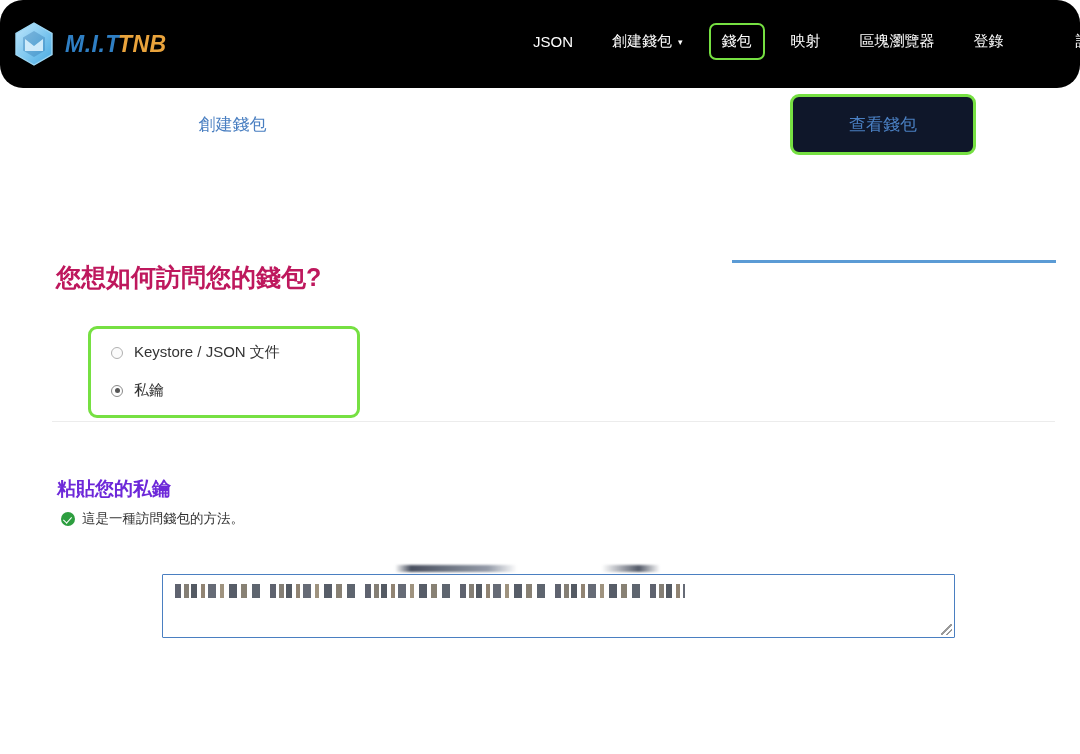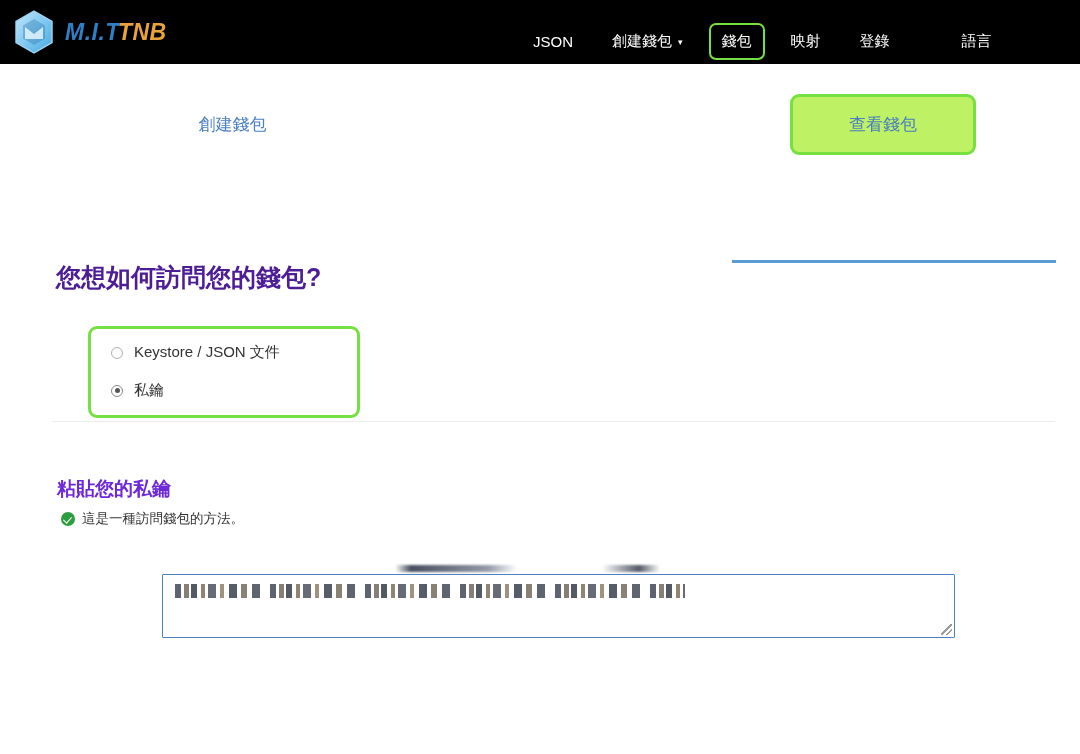--- a/index.html
+++ b/index.html
@@ -8,23 +8,23 @@
     margin: 0; padding: 0;
     width: 1080px; height: 754px;
     background: #ffffff;
     font-family: "Liberation Sans", "DejaVu Sans", sans-serif;
     overflow: hidden;
   }
 
   
   .header {
     position: absolute; left: 0; top: 0;
-    width: 1080px; height: 64px;
+    width: 1080px; height: 88px;
     background: #000000;
-    display: flex; align-items: center;
+    display: flex; align-items: center; border-radius: 23px;
   }
   .brand {
     display: flex; align-items: center;
     margin-left: 13px;
   }
   .brand-mark {
     width: 42px; height: 46px;
     position: relative;
     display: block;
   }
@@ -80,37 +80,37 @@
     color: #4a7fc1;
     text-align: center;
     padding: 16px 0;
     cursor: pointer;
     border: 3px solid transparent;
     border-radius: 9px;
   }
   .tab-1 { left: 110px; width: 245px; }
   .tab-2 { left: 440px; width: 245px; }
   .tab-3 { left: 790px; width: 186px; }
-  .tab.active-box { border-color: #76e042; background: #bef264; }
+  .tab.active-box { border-color: #76e042; background: #0f172a; }
   .tab-underline {
     position: absolute;
     left: 732px; top: 178px;
     width: 324px; height: 3px;
     background: #5b9bd5;
   }
 
   
   .main { position: absolute; left: 0; top: 182px; width: 1080px; }
 
   .page-title {
     position: absolute;
     left: 56px; top: 62px;
     font-size: 25px;
     font-weight: bold;
-    color: #4c1d95;
+    color: #be185d;
     white-space: nowrap;
   }
 
   .radio-group {
     position: absolute;
     left: 44px; top: 144px;
     width: 272px; height: 92px;
     border: 3px solid #76e042;
     border-radius: 9px;
     padding: 14px 0 0 20px;
@@ -281,20 +281,23 @@
       <span>創建錢包</span>
       <span class="caret">▾</span>
     </div>
     <div class="nav-item spaced highlight">
       <span>錢包</span>
     </div>
     <div class="nav-item spaced">
       <span>映射</span>
     </div>
     <div class="nav-item spaced">
+      <span>區塊瀏覽器</span>
+    </div>
+    <div class="nav-item spaced">
       <span>登錄</span>
     </div>
     <div class="nav-item nav-lang">
       <span>語言</span>
 
     </div>
   </nav>
 </div>
 
 <div class="tabs">

